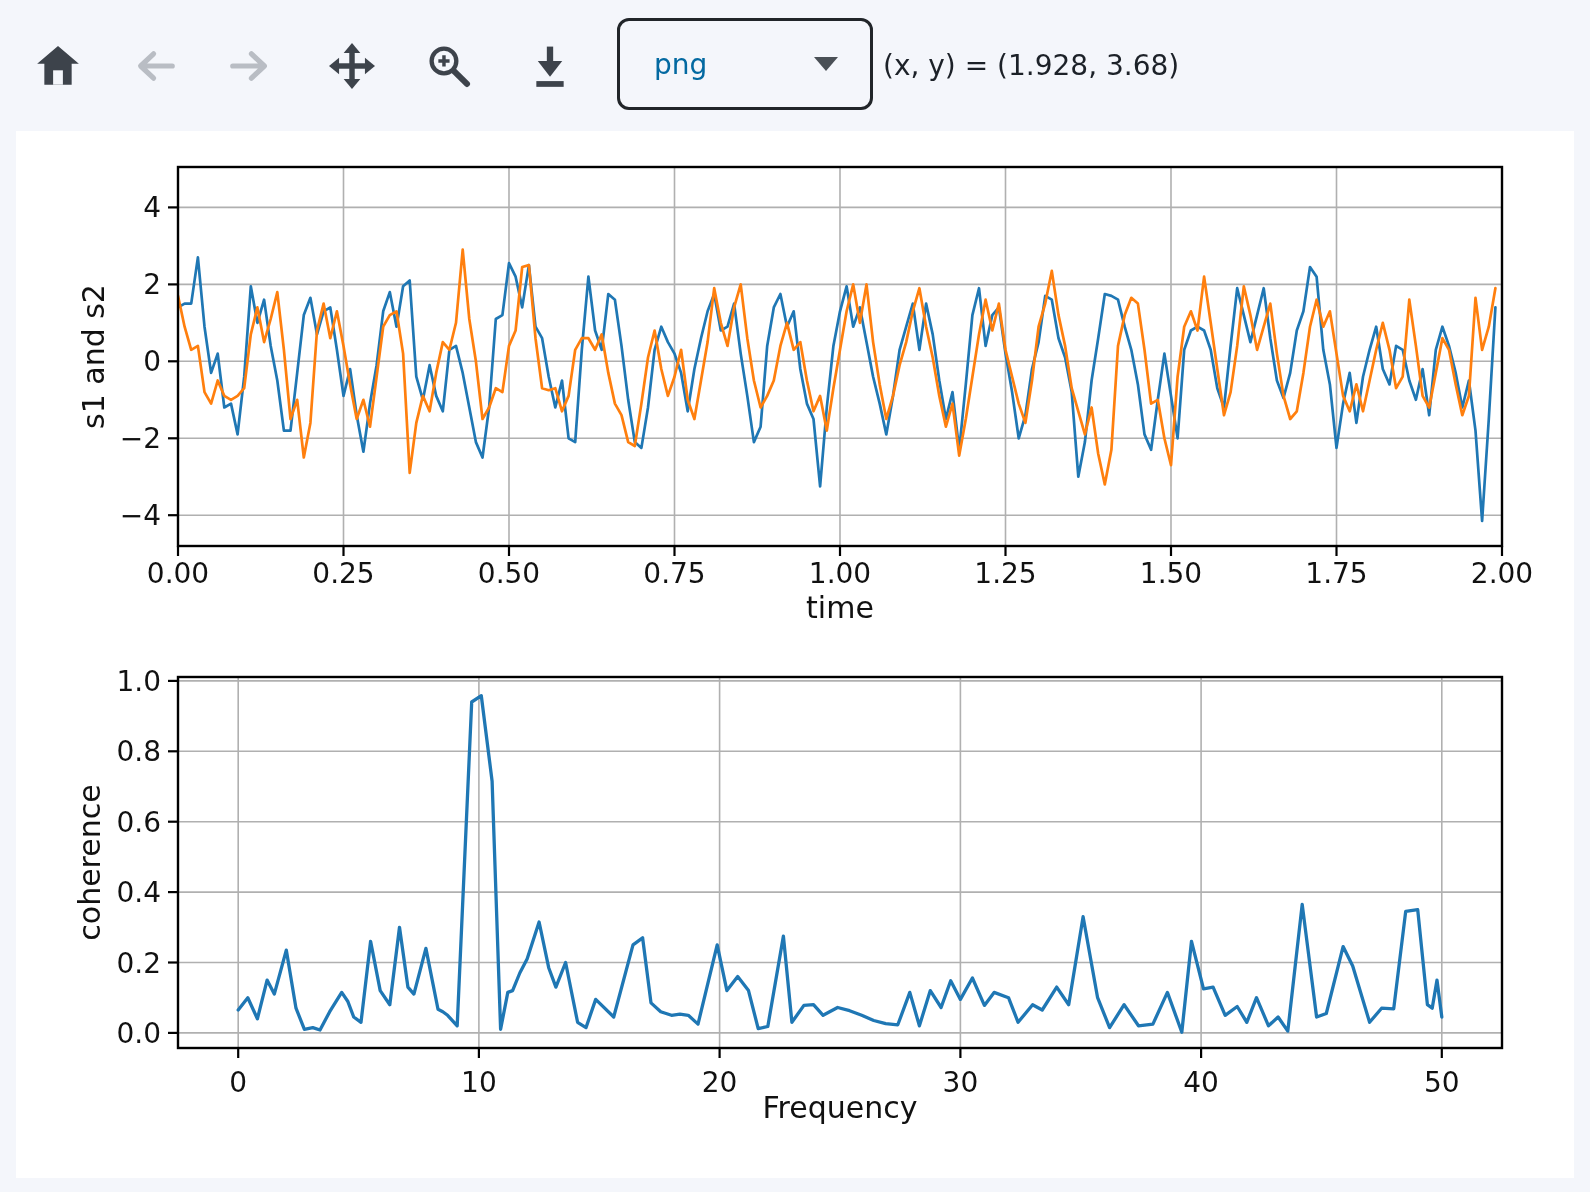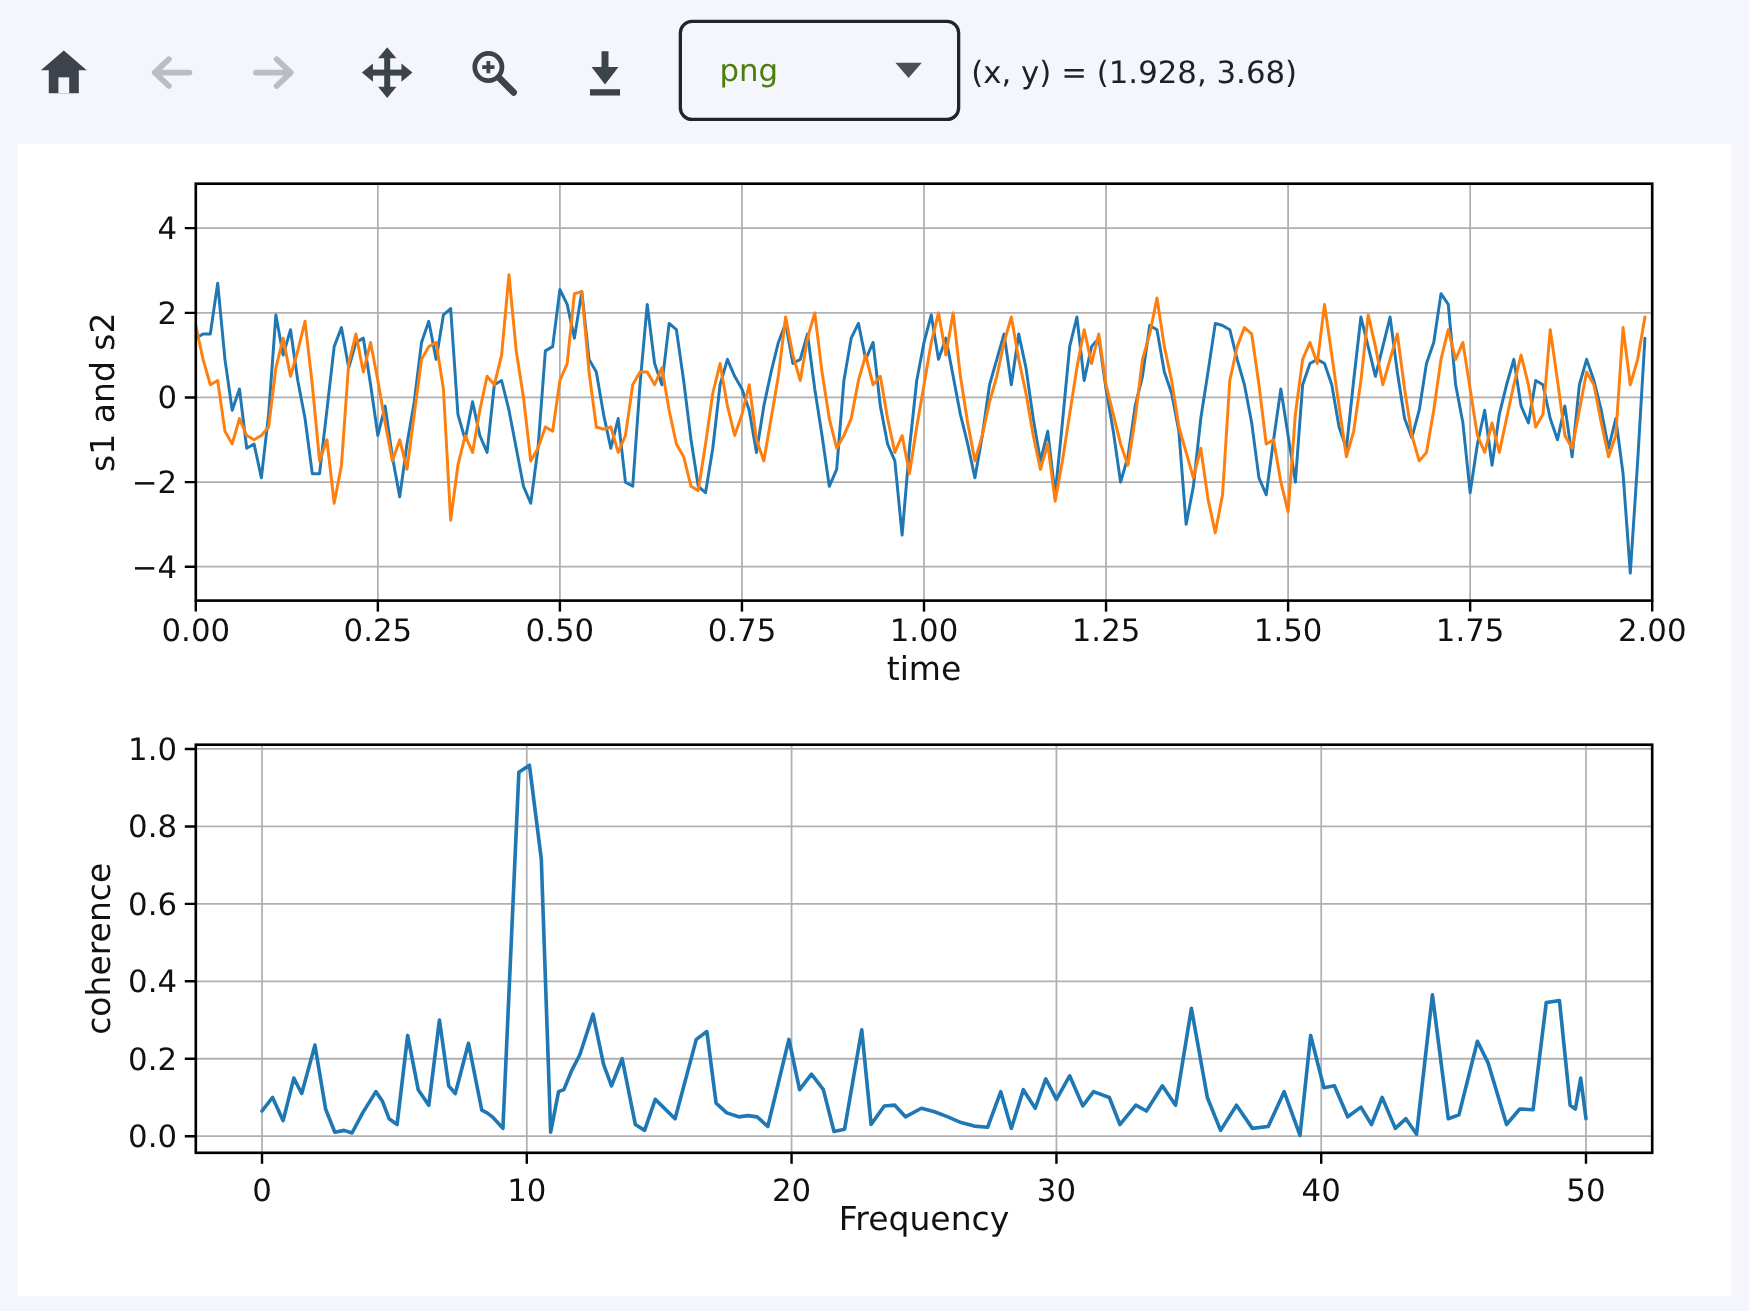--- a/index.html
+++ b/index.html
@@ -22,21 +22,21 @@
   #btn-forward{left:224px;}
   #btn-pan{left:326px;}
   #btn-zoom{left:423px;}
   #btn-download{left:524px;}
   .fmt-select{
     position:absolute;left:617px;top:18px;width:256px;height:92px;
     border:3px solid #212529;border-radius:12px;box-sizing:border-box;
     display:flex;align-items:center;justify-content:space-between;
     padding:0 32px 0 34px;cursor:pointer;background:transparent;
   }
-  .fmt-select .fmt-label{font-size:28px;color:#4d7c0f;}
+  .fmt-select .fmt-label{font-size:28px;color:#0369a1;}
   .fmt-caret{
     width:0;height:0;border-left:12px solid transparent;border-right:12px solid transparent;
     border-top:14px solid #4a5056;
   }
   .coords{
     position:absolute;left:883px;top:0;height:131px;display:flex;align-items:center;
     font-size:28px;color:#1c2128;white-space:pre;
   }
   
   .figure{

